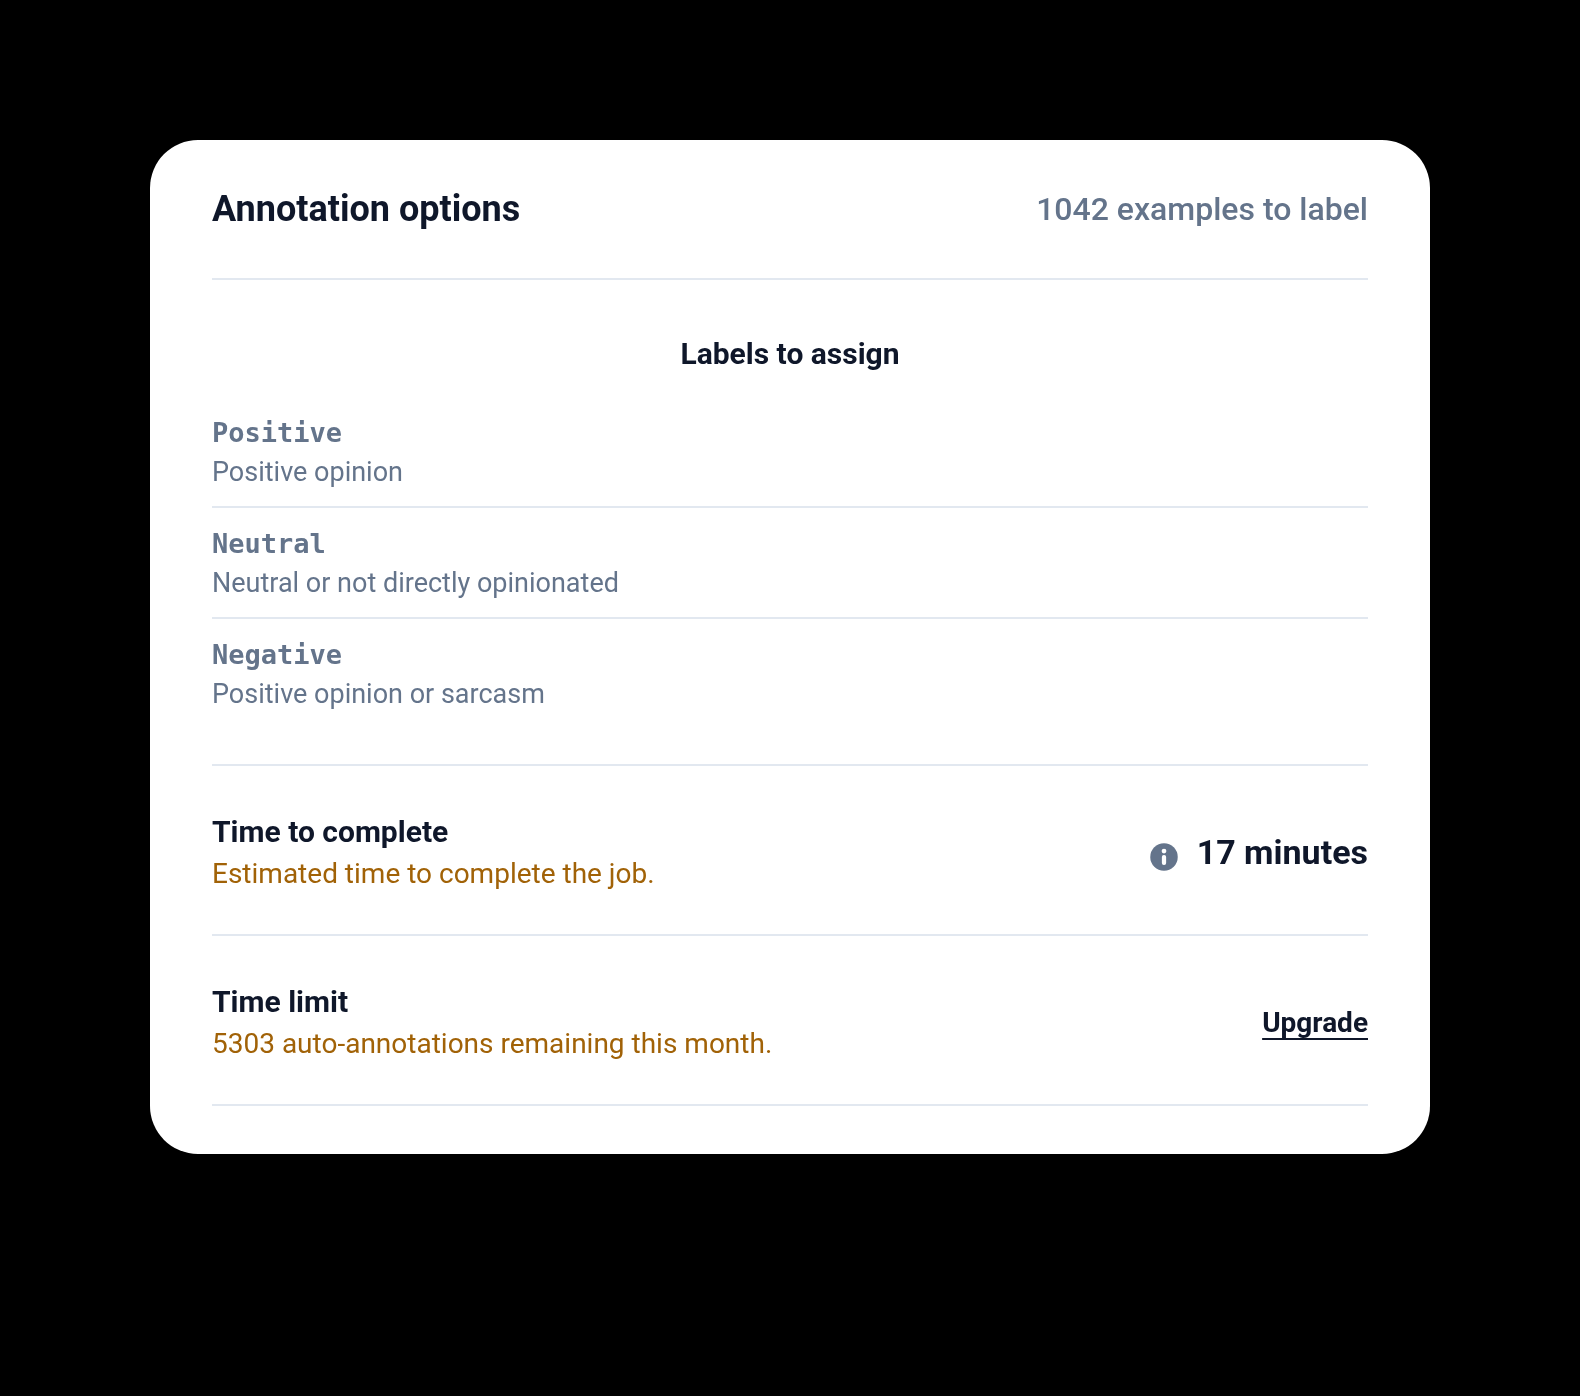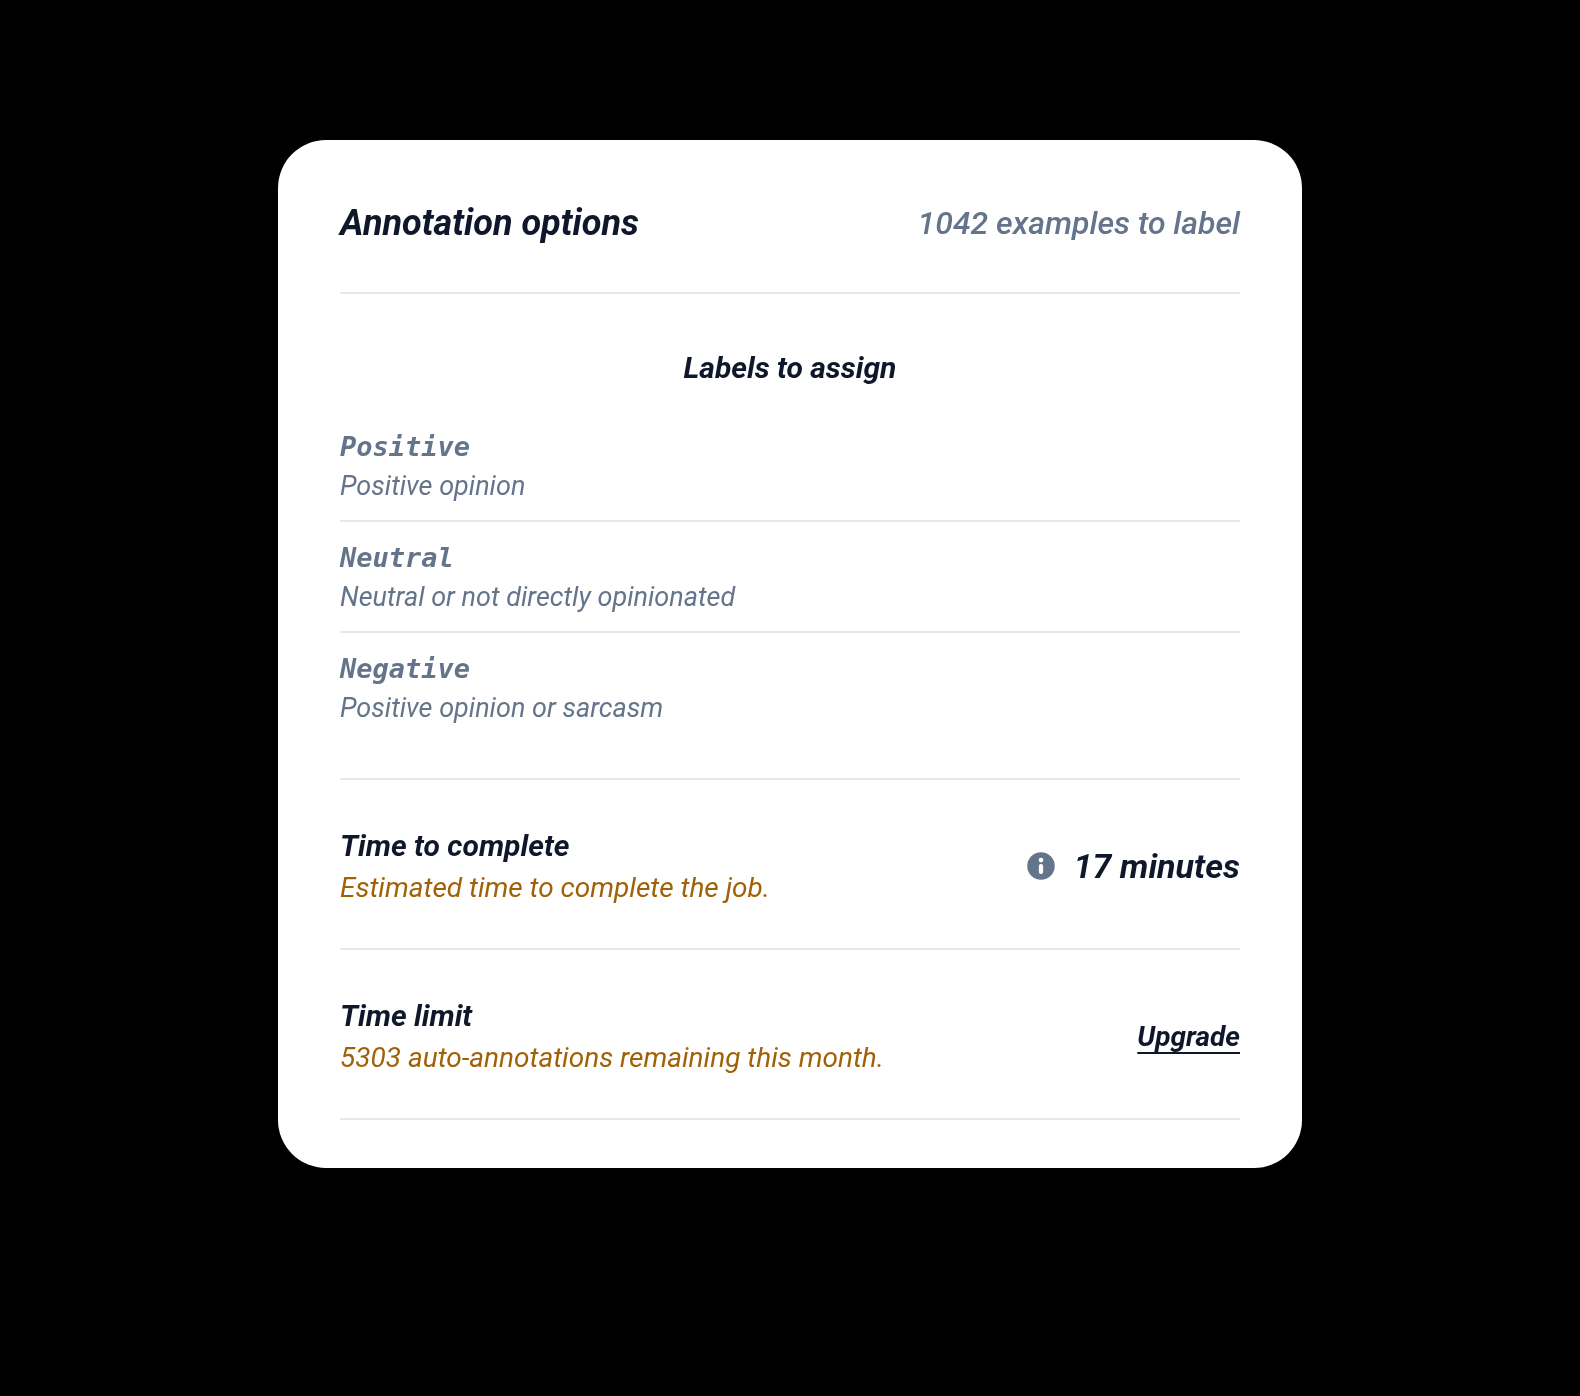--- a/index.html
+++ b/index.html
@@ -13,24 +13,23 @@
       width: 1580px;
       height: 1396px;
       display: flex;
       align-items: flex-start;
       justify-content: center;
       padding-top: 140px;
     }
     .card {
       background: #fff;
       border-radius: 48px;
-      width: 1024px;
-      padding: 62px 62px 48px 62px;
+      width: 1280px;
+      padding: 48px 62px 48px 62px;
       box-shadow: 0 30px 60px rgba(0,0,0,0.45);
-      font-style: italic;
     }
     .header-row {
       display: flex;
       justify-content: space-between;
       align-items: center;
       padding-bottom: 48px;
       border-bottom: 2px solid #e2e8f0;
     }
     .card-title {
       font-size: 36px;
@@ -89,21 +88,21 @@
       font-size: 30px;
       font-weight: 700;
       color: #0f172a;
     }
     .info-sub {
       font-size: 28px;
       color: #a16207;
     }
     .info-right {
       display: flex;
-      align-items: center;
+      align-items: flex-end;
       gap: 18px;
     }
     .time-value {
       font-size: 34px;
       font-weight: 700;
       color: #0f172a;
     }
     .info-icon {
       width: 30px;
       height: 30px;

